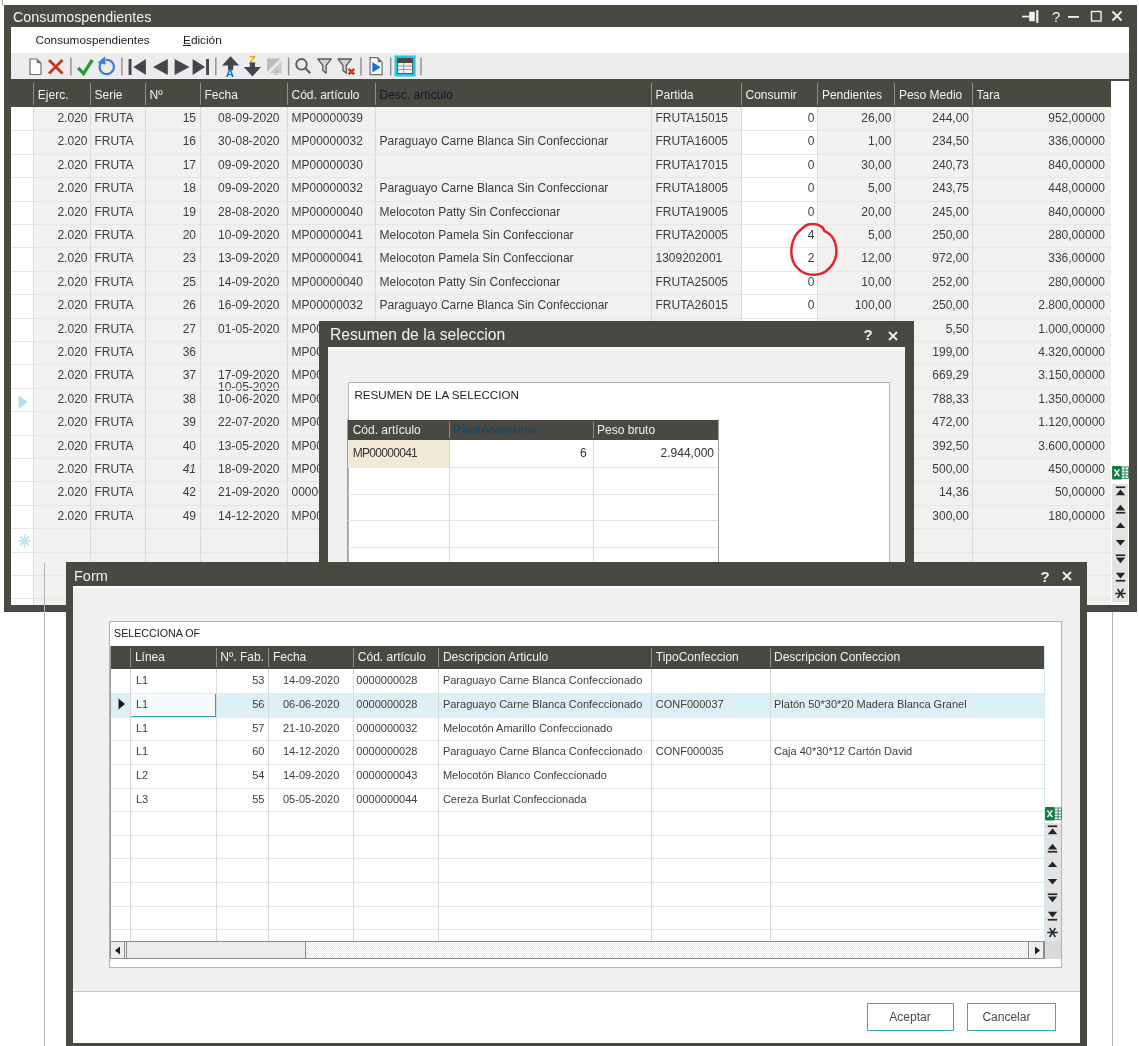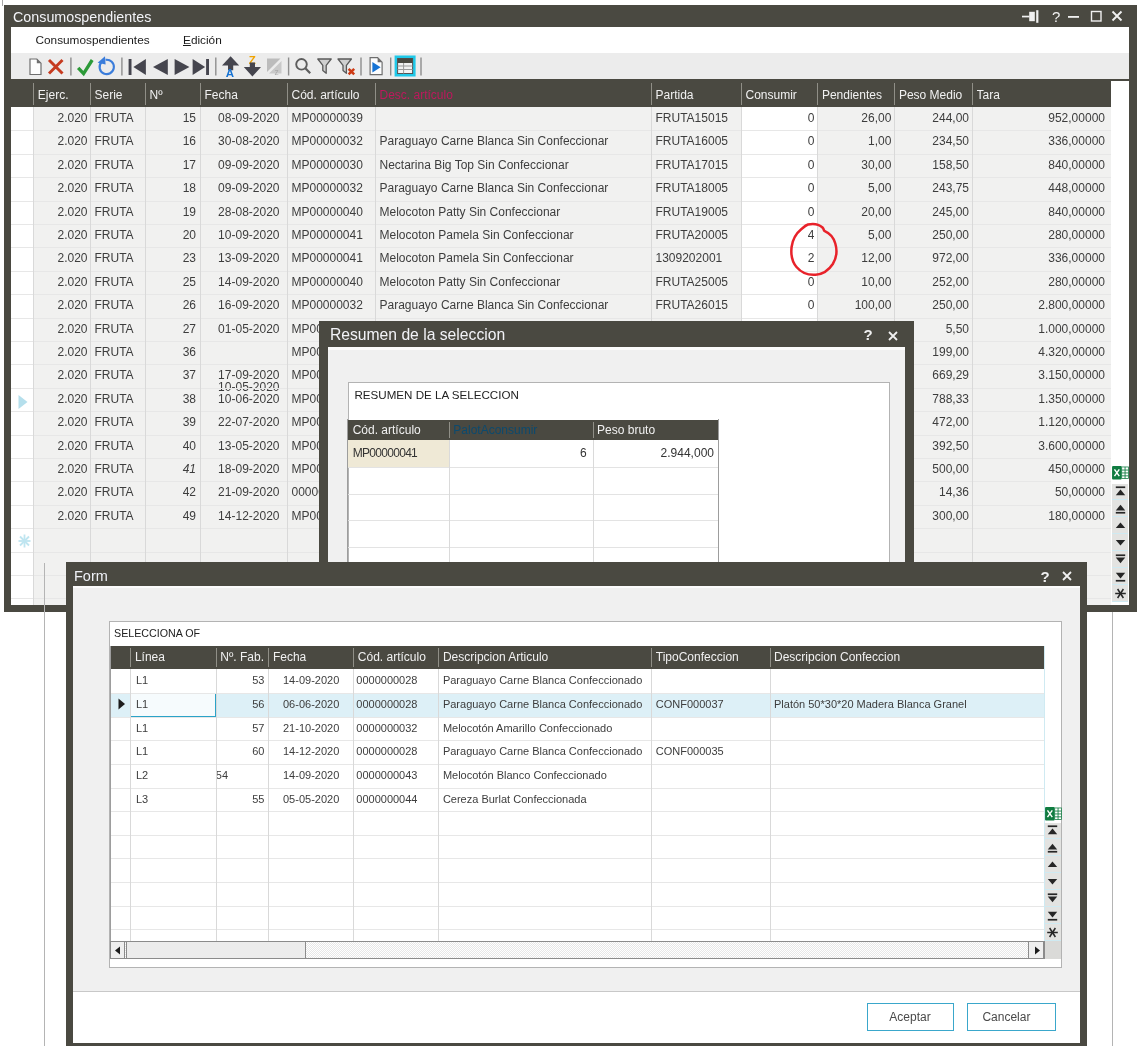--- a/index.html
+++ b/index.html
@@ -72,21 +72,21 @@
 </svg>
 <div style="position:absolute;left:1111px;top:81.2px;width:18.200000000000045px;height:523.5px;background:#ffffff;"></div>
 <div style="position:absolute;left:11px;top:107px;width:1100px;height:497.70000000000005px;background:#f1f1f0;"></div>
 <div style="position:absolute;left:11px;top:107px;width:22.299999999999997px;height:497.70000000000005px;background:#ffffff;"></div>
 <div style="position:absolute;left:741px;top:107px;width:76.39999999999998px;height:497.70000000000005px;background:#ffffff;"></div>
 <div style="position:absolute;left:37.8px;top:83.5px;width:50.7px;height:22px;font-size:12px;line-height:22px;color:#f1f1f1;text-align:left;white-space:nowrap;overflow:hidden;">Ejerc.</div>
 <div style="position:absolute;left:94.5px;top:83.5px;width:49px;height:22px;font-size:12px;line-height:22px;color:#f1f1f1;text-align:left;white-space:nowrap;overflow:hidden;">Serie</div>
 <div style="position:absolute;left:149.5px;top:83.5px;width:49px;height:22px;font-size:12px;line-height:22px;color:#f1f1f1;text-align:left;white-space:nowrap;overflow:hidden;">Nº</div>
 <div style="position:absolute;left:204.5px;top:83.5px;width:81px;height:22px;font-size:12px;line-height:22px;color:#f1f1f1;text-align:left;white-space:nowrap;overflow:hidden;">Fecha</div>
 <div style="position:absolute;left:291.5px;top:83.5px;width:82px;height:22px;font-size:12px;line-height:22px;color:#f1f1f1;text-align:left;white-space:nowrap;overflow:hidden;">Cód. artículo</div>
-<div style="position:absolute;left:379.5px;top:83.5px;width:270px;height:22px;font-size:12px;line-height:22px;color:#be185d;text-align:left;white-space:nowrap;overflow:hidden;">Desc. artículo</div>
+<div style="position:absolute;left:379.5px;top:83.5px;width:270px;height:22px;font-size:12px;line-height:22px;color:#0f172a;text-align:left;white-space:nowrap;overflow:hidden;">Desc. artículo</div>
 <div style="position:absolute;left:655.5px;top:83.5px;width:84px;height:22px;font-size:12px;line-height:22px;color:#f1f1f1;text-align:left;white-space:nowrap;overflow:hidden;">Partida</div>
 <div style="position:absolute;left:745.5px;top:83.5px;width:70.39999999999998px;height:22px;font-size:12px;line-height:22px;color:#f1f1f1;text-align:left;white-space:nowrap;overflow:hidden;">Consumir</div>
 <div style="position:absolute;left:821.9px;top:83.5px;width:71.0px;height:22px;font-size:12px;line-height:22px;color:#f1f1f1;text-align:left;white-space:nowrap;overflow:hidden;">Pendientes</div>
 <div style="position:absolute;left:898.9px;top:83.5px;width:71.60000000000002px;height:22px;font-size:12px;line-height:22px;color:#f1f1f1;text-align:left;white-space:nowrap;overflow:hidden;">Peso Medio</div>
 <div style="position:absolute;left:976.5px;top:83.5px;width:133px;height:22px;font-size:12px;line-height:22px;color:#f1f1f1;text-align:left;white-space:nowrap;overflow:hidden;">Tara</div>
 <div style="position:absolute;left:33.3px;top:83px;width:1px;height:22px;background:#908f87;"></div>
 <div style="position:absolute;left:90px;top:83px;width:1px;height:22px;background:#908f87;"></div>
 <div style="position:absolute;left:145px;top:83px;width:1px;height:22px;background:#908f87;"></div>
 <div style="position:absolute;left:200px;top:83px;width:1px;height:22px;background:#908f87;"></div>
 <div style="position:absolute;left:287px;top:83px;width:1px;height:22px;background:#908f87;"></div>
@@ -115,25 +115,24 @@
 <div style="position:absolute;left:655.5px;top:130.4px;width:84px;height:23.4px;font-size:12px;line-height:23.4px;color:#3d3d3d;text-align:left;white-space:nowrap;overflow:hidden;">FRUTA16005</div>
 <div style="position:absolute;left:741px;top:130.4px;width:73.39999999999998px;height:23.4px;font-size:12px;line-height:23.4px;color:#3d3d3d;text-align:right;white-space:nowrap;overflow:hidden;">0</div>
 <div style="position:absolute;left:817.4px;top:130.4px;width:74.0px;height:23.4px;font-size:12px;line-height:23.4px;color:#3d3d3d;text-align:right;white-space:nowrap;overflow:hidden;">1,00</div>
 <div style="position:absolute;left:894.4px;top:130.4px;width:74.60000000000002px;height:23.4px;font-size:12px;line-height:23.4px;color:#3d3d3d;text-align:right;white-space:nowrap;overflow:hidden;">234,50</div>
 <div style="position:absolute;left:972px;top:130.4px;width:133px;height:23.4px;font-size:12px;line-height:23.4px;color:#3d3d3d;text-align:right;white-space:nowrap;overflow:hidden;">336,00000</div>
 <div style="position:absolute;left:33.3px;top:153.8px;width:54.2px;height:23.4px;font-size:12px;line-height:23.4px;color:#3d3d3d;text-align:right;white-space:nowrap;overflow:hidden;">2.020</div>
 <div style="position:absolute;left:94.5px;top:153.8px;width:49px;height:23.4px;font-size:12px;line-height:23.4px;color:#3d3d3d;text-align:left;white-space:nowrap;overflow:hidden;">FRUTA</div>
 <div style="position:absolute;left:145px;top:153.8px;width:51px;height:23.4px;font-size:12px;line-height:23.4px;color:#3d3d3d;text-align:right;white-space:nowrap;overflow:hidden;">17</div>
 <div style="position:absolute;left:200px;top:153.8px;width:79.5px;height:23.4px;font-size:12px;line-height:23.4px;color:#3d3d3d;text-align:right;white-space:nowrap;overflow:hidden;">09-09-2020</div>
 <div style="position:absolute;left:291.5px;top:153.8px;width:82px;height:23.4px;font-size:12px;line-height:23.4px;color:#3d3d3d;text-align:left;white-space:nowrap;overflow:hidden;">MP00000030</div>
-<div style="position:absolute;left:379.5px;top:153.8px;width:270px;height:23.4px;font-size:12px;line-height:23.4px;color:#3d3d3d;text-align:left;white-space:nowrap;overflow:hidden;">Nectarina Big Top Sin Confeccionar</div>
 <div style="position:absolute;left:655.5px;top:153.8px;width:84px;height:23.4px;font-size:12px;line-height:23.4px;color:#3d3d3d;text-align:left;white-space:nowrap;overflow:hidden;">FRUTA17015</div>
 <div style="position:absolute;left:741px;top:153.8px;width:73.39999999999998px;height:23.4px;font-size:12px;line-height:23.4px;color:#3d3d3d;text-align:right;white-space:nowrap;overflow:hidden;">0</div>
 <div style="position:absolute;left:817.4px;top:153.8px;width:74.0px;height:23.4px;font-size:12px;line-height:23.4px;color:#3d3d3d;text-align:right;white-space:nowrap;overflow:hidden;">30,00</div>
-<div style="position:absolute;left:894.4px;top:153.8px;width:74.60000000000002px;height:23.4px;font-size:12px;line-height:23.4px;color:#3d3d3d;text-align:right;white-space:nowrap;overflow:hidden;">158,50</div>
+<div style="position:absolute;left:894.4px;top:153.8px;width:74.60000000000002px;height:23.4px;font-size:12px;line-height:23.4px;color:#3d3d3d;text-align:right;white-space:nowrap;overflow:hidden;">240,73</div>
 <div style="position:absolute;left:972px;top:153.8px;width:133px;height:23.4px;font-size:12px;line-height:23.4px;color:#3d3d3d;text-align:right;white-space:nowrap;overflow:hidden;">840,00000</div>
 <div style="position:absolute;left:33.3px;top:177.2px;width:54.2px;height:23.4px;font-size:12px;line-height:23.4px;color:#3d3d3d;text-align:right;white-space:nowrap;overflow:hidden;">2.020</div>
 <div style="position:absolute;left:94.5px;top:177.2px;width:49px;height:23.4px;font-size:12px;line-height:23.4px;color:#3d3d3d;text-align:left;white-space:nowrap;overflow:hidden;">FRUTA</div>
 <div style="position:absolute;left:145px;top:177.2px;width:51px;height:23.4px;font-size:12px;line-height:23.4px;color:#3d3d3d;text-align:right;white-space:nowrap;overflow:hidden;">18</div>
 <div style="position:absolute;left:200px;top:177.2px;width:79.5px;height:23.4px;font-size:12px;line-height:23.4px;color:#3d3d3d;text-align:right;white-space:nowrap;overflow:hidden;">09-09-2020</div>
 <div style="position:absolute;left:291.5px;top:177.2px;width:82px;height:23.4px;font-size:12px;line-height:23.4px;color:#3d3d3d;text-align:left;white-space:nowrap;overflow:hidden;">MP00000032</div>
 <div style="position:absolute;left:379.5px;top:177.2px;width:270px;height:23.4px;font-size:12px;line-height:23.4px;color:#3d3d3d;text-align:left;white-space:nowrap;overflow:hidden;">Paraguayo Carne Blanca Sin Confeccionar</div>
 <div style="position:absolute;left:655.5px;top:177.2px;width:84px;height:23.4px;font-size:12px;line-height:23.4px;color:#3d3d3d;text-align:left;white-space:nowrap;overflow:hidden;">FRUTA18005</div>
 <div style="position:absolute;left:741px;top:177.2px;width:73.39999999999998px;height:23.4px;font-size:12px;line-height:23.4px;color:#3d3d3d;text-align:right;white-space:nowrap;overflow:hidden;">0</div>
 <div style="position:absolute;left:817.4px;top:177.2px;width:74.0px;height:23.4px;font-size:12px;line-height:23.4px;color:#3d3d3d;text-align:right;white-space:nowrap;overflow:hidden;">5,00</div>
@@ -423,22 +422,23 @@
 <div style="position:absolute;left:215.8px;top:716.5200000000001px;width:48.599999999999966px;height:23.66px;font-size:11px;line-height:23.66px;color:#3d3d3d;text-align:right;white-space:nowrap;overflow:hidden;">57</div>
 <div style="position:absolute;left:268.4px;top:716.5200000000001px;width:70.90000000000003px;height:23.66px;font-size:11px;line-height:23.66px;color:#3d3d3d;text-align:right;white-space:nowrap;overflow:hidden;">21-10-2020</div>
 <div style="position:absolute;left:356.3px;top:716.5200000000001px;width:80.09999999999997px;height:23.66px;font-size:11px;line-height:23.66px;color:#3d3d3d;text-align:left;white-space:nowrap;overflow:hidden;">0000000032</div>
 <div style="position:absolute;left:442.9px;top:716.5200000000001px;width:206.89999999999998px;height:23.66px;font-size:11px;line-height:23.66px;color:#3d3d3d;text-align:left;white-space:nowrap;overflow:hidden;">Melocotón Amarillo Confeccionado</div>
 <div style="position:absolute;left:135.9px;top:740.1800000000001px;width:78.4px;height:23.66px;font-size:11px;line-height:23.66px;color:#3d3d3d;text-align:left;white-space:nowrap;overflow:hidden;">L1</div>
 <div style="position:absolute;left:215.8px;top:740.1800000000001px;width:48.599999999999966px;height:23.66px;font-size:11px;line-height:23.66px;color:#3d3d3d;text-align:right;white-space:nowrap;overflow:hidden;">60</div>
 <div style="position:absolute;left:268.4px;top:740.1800000000001px;width:70.90000000000003px;height:23.66px;font-size:11px;line-height:23.66px;color:#3d3d3d;text-align:right;white-space:nowrap;overflow:hidden;">14-12-2020</div>
 <div style="position:absolute;left:356.3px;top:740.1800000000001px;width:80.09999999999997px;height:23.66px;font-size:11px;line-height:23.66px;color:#3d3d3d;text-align:left;white-space:nowrap;overflow:hidden;">0000000028</div>
 <div style="position:absolute;left:442.9px;top:740.1800000000001px;width:206.89999999999998px;height:23.66px;font-size:11px;line-height:23.66px;color:#3d3d3d;text-align:left;white-space:nowrap;overflow:hidden;">Paraguayo Carne Blanca Confeccionado</div>
 <div style="position:absolute;left:655.8px;top:740.1800000000001px;width:112.20000000000005px;height:23.66px;font-size:11px;line-height:23.66px;color:#3d3d3d;text-align:left;white-space:nowrap;overflow:hidden;">CONF000035</div>
+<div style="position:absolute;left:774.0px;top:740.1800000000001px;width:268.70000000000005px;height:23.66px;font-size:11px;line-height:23.66px;color:#3d3d3d;text-align:left;white-space:nowrap;overflow:hidden;">Caja 40*30*12 Cartón David</div>
 <div style="position:absolute;left:135.9px;top:763.84px;width:78.4px;height:23.66px;font-size:11px;line-height:23.66px;color:#3d3d3d;text-align:left;white-space:nowrap;overflow:hidden;">L2</div>
-<div style="position:absolute;left:215.8px;top:763.84px;width:48.599999999999966px;height:23.66px;font-size:11px;line-height:23.66px;color:#3d3d3d;text-align:left;white-space:nowrap;overflow:hidden;">54</div>
+<div style="position:absolute;left:215.8px;top:763.84px;width:48.599999999999966px;height:23.66px;font-size:11px;line-height:23.66px;color:#3d3d3d;text-align:right;white-space:nowrap;overflow:hidden;">54</div>
 <div style="position:absolute;left:268.4px;top:763.84px;width:70.90000000000003px;height:23.66px;font-size:11px;line-height:23.66px;color:#3d3d3d;text-align:right;white-space:nowrap;overflow:hidden;">14-09-2020</div>
 <div style="position:absolute;left:356.3px;top:763.84px;width:80.09999999999997px;height:23.66px;font-size:11px;line-height:23.66px;color:#3d3d3d;text-align:left;white-space:nowrap;overflow:hidden;">0000000043</div>
 <div style="position:absolute;left:442.9px;top:763.84px;width:206.89999999999998px;height:23.66px;font-size:11px;line-height:23.66px;color:#3d3d3d;text-align:left;white-space:nowrap;overflow:hidden;">Melocotón Blanco Confeccionado</div>
 <div style="position:absolute;left:135.9px;top:787.5px;width:78.4px;height:23.66px;font-size:11px;line-height:23.66px;color:#3d3d3d;text-align:left;white-space:nowrap;overflow:hidden;">L3</div>
 <div style="position:absolute;left:215.8px;top:787.5px;width:48.599999999999966px;height:23.66px;font-size:11px;line-height:23.66px;color:#3d3d3d;text-align:right;white-space:nowrap;overflow:hidden;">55</div>
 <div style="position:absolute;left:268.4px;top:787.5px;width:70.90000000000003px;height:23.66px;font-size:11px;line-height:23.66px;color:#3d3d3d;text-align:right;white-space:nowrap;overflow:hidden;">05-05-2020</div>
 <div style="position:absolute;left:356.3px;top:787.5px;width:80.09999999999997px;height:23.66px;font-size:11px;line-height:23.66px;color:#3d3d3d;text-align:left;white-space:nowrap;overflow:hidden;">0000000044</div>
 <div style="position:absolute;left:442.9px;top:787.5px;width:206.89999999999998px;height:23.66px;font-size:11px;line-height:23.66px;color:#3d3d3d;text-align:left;white-space:nowrap;overflow:hidden;">Cereza Burlat Confeccionada</div>
 <div style="position:absolute;left:130.4px;top:692.86px;width:85.4px;height:23.66px;background:#f6fbfd;border:1.2px solid #2ba3c8;"></div>
 <div style="position:absolute;left:135.9px;top:693.86px;width:78.4px;height:21.66px;font-size:11px;line-height:21.66px;color:#3d3d3d;text-align:left;white-space:nowrap;overflow:hidden;">L1</div>

